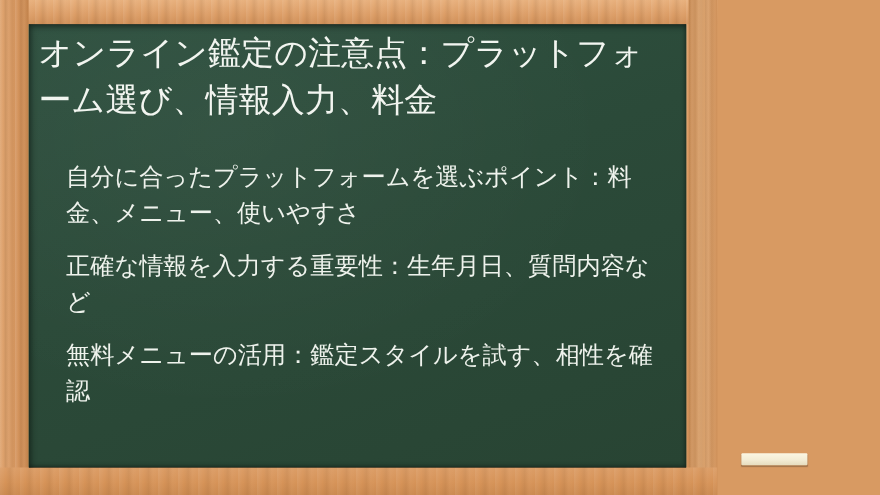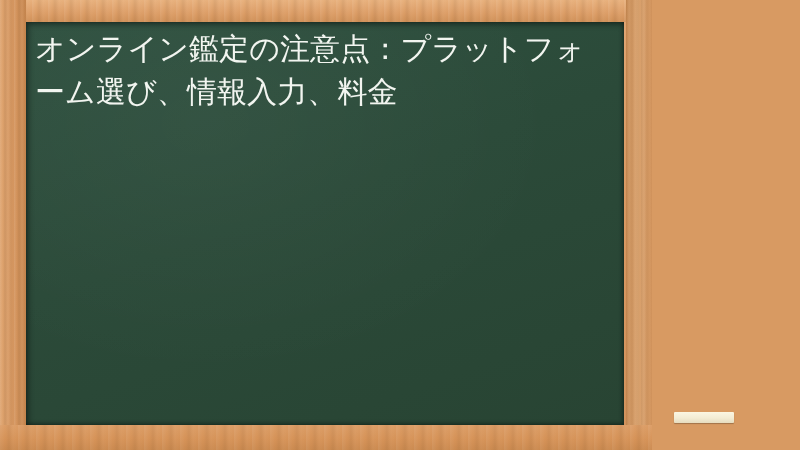--- a/index.html
+++ b/index.html
@@ -164,18 +164,23 @@
 
   <div id="frame-top"></div>
   <div id="frame-left"></div>
   <div id="frame-right"></div>
   <div id="frame-bottom"></div>
 
   <div id="board">
 
     <div id="title">オンライン鑑定の注意点：プラットフォーム選び、情報入力、料金</div>
 
+    <div id="bullets">
+      <div class="bullet">自分に合ったプラットフォームを選ぶポイント：料金、メニュー、使いやすさ</div>
+      <div class="bullet">正確な情報を入力する重要性：生年月日、質問内容など</div>
+      <div class="bullet">無料メニューの活用：鑑定スタイルを試す、相性を確認</div>
+    </div>
 
   </div>
 
   <div id="chalk"></div>
 
 </div>
 
 </body></html>

